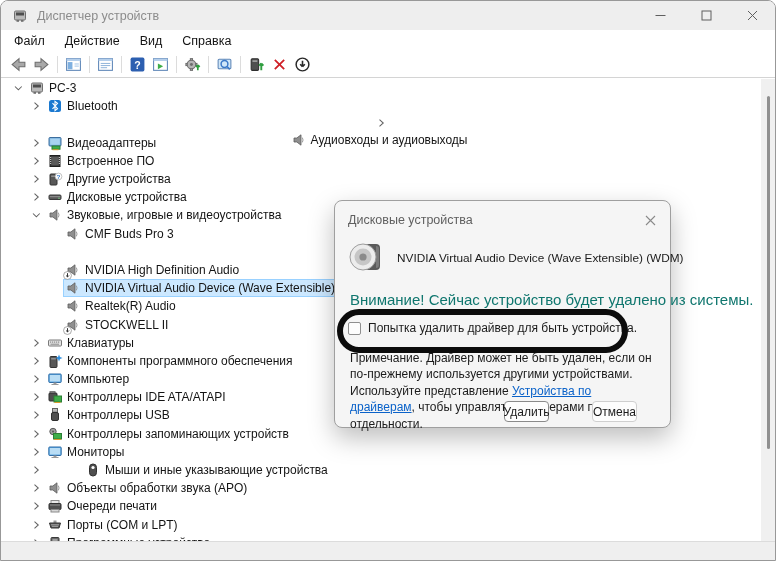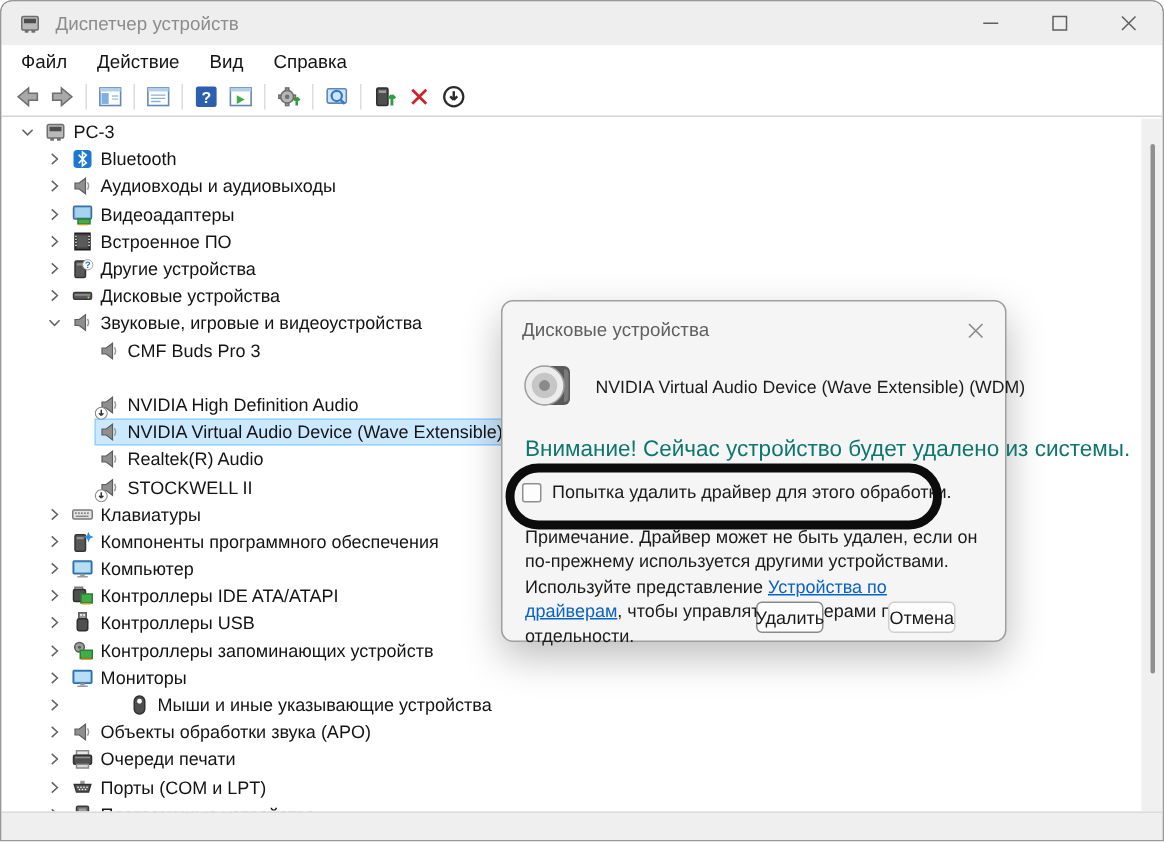--- a/index.html
+++ b/index.html
@@ -239,21 +239,21 @@
           <span class="row-content">
             <span class="tree-icon">
               <svg viewBox="0 0 16 16">
                 <rect x="2" y="2" width="12" height="12" rx="2.5" fill="#1b79d0"></rect>
                 <path d="M5.5 5.2 L10.5 10.6 L8 12.6 L8 3.4 L10.5 5.4 L5.5 10.8" fill="none" stroke="#ffffff" stroke-width="1.1"></path>
               </svg>
             </span>
             <span class="tree-label">Bluetooth</span>
           </span>
         </div>
-        <div class="tree-row" style="padding-left: 26px;">
+        <div class="tree-row" style=" flex-direction: column;">
           <span class="chevron">
             <svg viewBox="0 0 16 16">
               <path d="M6 3.5 L11 8 L6 12.5" fill="none" stroke="#636363" stroke-width="1.4"></path>
             </svg>
           </span>
           <span class="row-content">
             <span class="tree-icon">
               <svg viewBox="0 0 16 16">
                 <path d="M3 6 h2.8 L10 2.8 V13.2 L5.8 10 H3 Z" fill="#8f8f8f" stroke="#5c5c5c" stroke-width="0.8"></path>
                 <path d="M11.3 5.6 Q12.8 8 11.3 10.4" fill="none" stroke="#9a9a9a" stroke-width="1"></path>
@@ -668,21 +668,21 @@
         <path d="M27 5 a3 3 0 0 1 3 3 v16 a3 3 0 0 1 -3 3" fill="#7a7a7a"></path>
         <circle cx="14" cy="16" r="13" fill="#ececec" stroke="#9d9d9d"></circle>
         <circle cx="14" cy="16" r="8.5" fill="#c6c6c6"></circle>
         <circle cx="14" cy="16" r="3.6" fill="#8a8a8a"></circle>
       </svg>
     </span>
     <span class="dlg-device">NVIDIA Virtual Audio Device (Wave Extensible) (WDM)</span>
     <span class="dlg-warning">Внимание! Сейчас устройство будет удалено из системы.</span>
     <div class="dlg-checkrow">
       <span class="dlg-checkbox" role="checkbox" aria-checked="false"></span>
-      <span class="dlg-checklabel">Попытка удалить драйвер для этого обработки.</span>
+      <span class="dlg-checklabel">Попытка удалить драйвер для быть устройства.</span>
     </div>
     <div class="dlg-note"><span>Примечание. Драйвер может не быть удален, если он по-прежнему используется другими устройствами. Используйте представление </span><span class="dlg-link">Устройства по драйверам</span><span>, чтобы управлять драйверами по отдельности.</span></div>
     <div class="dlg-btn btn-confirm">Удалить</div>
     <div class="dlg-btn btn-cancel">Отмена</div>
   </div>
 
   <div class="annotation"></div>
 
 </div>
 

